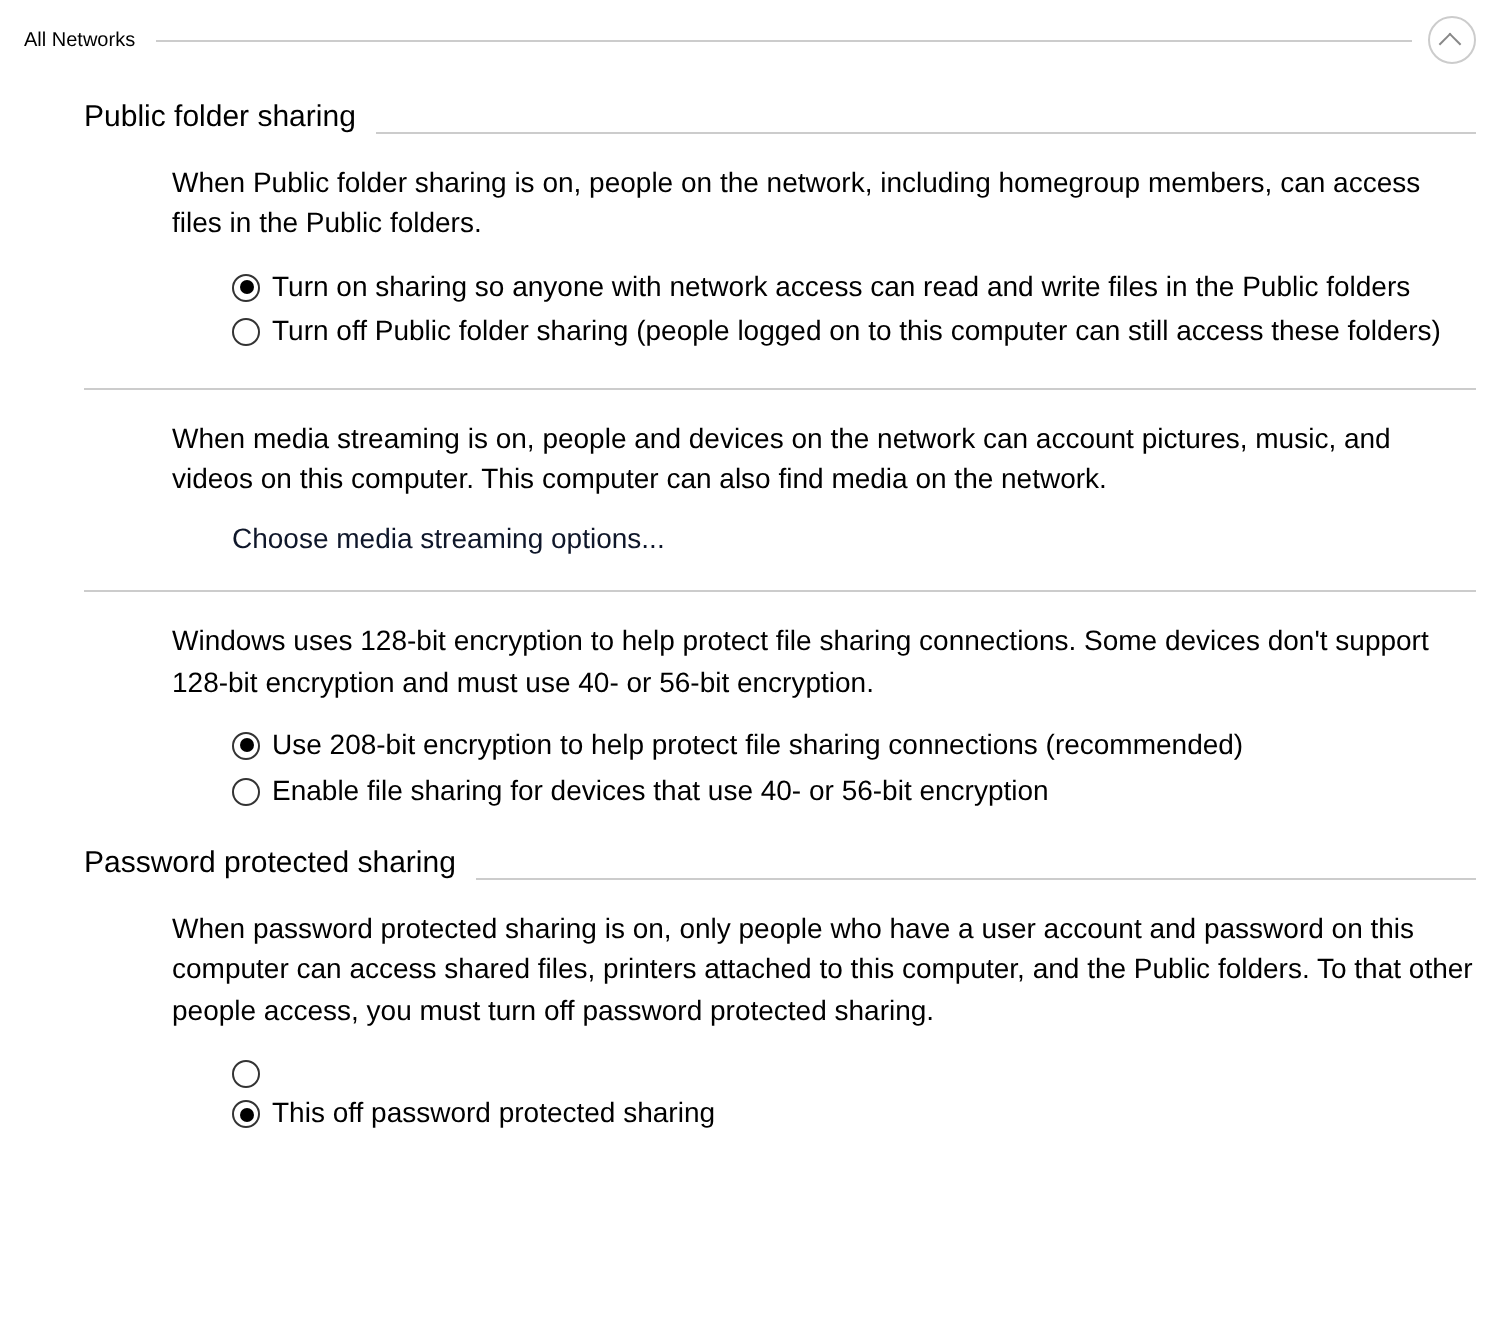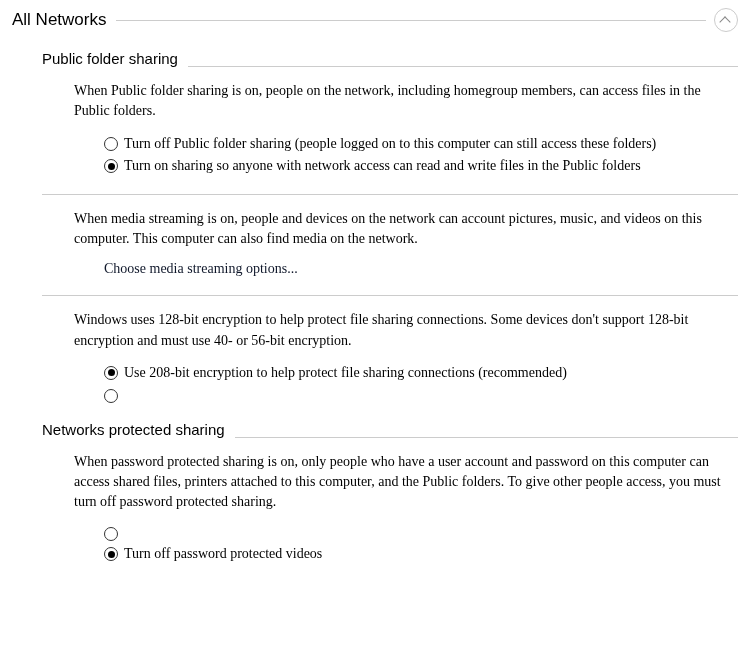--- a/index.html
+++ b/index.html
@@ -10,21 +10,21 @@
       background: #fff;
       width: 750px;
       padding: 8px 12px 20px 12px;
     }
     .main-header {
       display: flex;
       align-items: center;
       margin-bottom: 18px;
     }
     .main-header .label {
-      font-size: 17px;
+      font-size: 10px;
       padding-right: 10px;
       white-space: nowrap;
     }
     .main-header .line {
       flex: 1;
       height: 1px;
       background: #ccc;
     }
     .collapse-btn {
       width: 24px;
@@ -51,22 +51,21 @@
       font-size: 15px;
       padding-right: 10px;
       white-space: nowrap;
     }
     .section-header .line {
       flex: 1;
       height: 1px;
       background: #ccc;
     }
     .section-body {
-      margin-left: 32px;
-      font-family: Liberation Serif, serif;
+      margin-left: 44px;
     }
     .desc {
       margin-bottom: 12px;
       line-height: 1.45;
     }
     .options {
       margin-left: 30px;
     }
     .radio-row {
       display: flex;
@@ -132,27 +131,27 @@
 
 <div class="section">
   <div class="section-header">
     <span class="label">Public folder sharing</span>
     <div class="line"></div>
   </div>
   <div class="section-body">
     <div class="desc">When Public folder sharing is on, people on the network, including homegroup members, can access files in the Public folders.</div>
     <div class="options">
       <div class="radio-row">
+        <div class="radio selected"></div>
+        <div class="radio-label">Turn on sharing so anyone with network access can read and write files in the Public folders</div>
+      </div>
+      <div class="radio-row">
         <div class="radio"></div>
         <div class="radio-label">Turn off Public folder sharing (people logged on to this computer can still access these folders)</div>
       </div>
-      <div class="radio-row">
-        <div class="radio selected"></div>
-        <div class="radio-label">Turn on sharing so anyone with network access can read and write files in the Public folders</div>
-      </div>
     </div>
   </div>
 </div>
 
 <div class="section">
   <div class="section-header">
     <div class="line"></div>
   </div>
   <div class="section-body">
     <div class="desc">When media streaming is on, people and devices on the network can account pictures, music, and videos on this computer. This computer can also find media on the network.</div>
@@ -168,35 +167,36 @@
   </div>
   <div class="section-body">
     <div class="desc">Windows uses 128-bit encryption to help protect file sharing connections. Some devices don't support 128-bit encryption and must use 40- or 56-bit encryption.</div>
     <div class="options">
       <div class="radio-row">
         <div class="radio selected"></div>
         <div class="radio-label">Use 208-bit encryption to help protect file sharing connections (recommended)</div>
       </div>
       <div class="radio-row">
         <div class="radio"></div>
-      </div>
-    </div>
-  </div>
-</div>
-
-<div class="section">
-  <div class="section-header">
-    <span class="label">Networks protected sharing</span>
-    <div class="line"></div>
-  </div>
-  <div class="section-body">
-    <div class="desc">When password protected sharing is on, only people who have a user account and password on this computer can access shared files, printers attached to this computer, and the Public folders. To give other people access, you must turn off password protected sharing.</div>
+        <div class="radio-label">Enable file sharing for devices that use 40- or 56-bit encryption</div>
+      </div>
+    </div>
+  </div>
+</div>
+
+<div class="section">
+  <div class="section-header">
+    <span class="label">Password protected sharing</span>
+    <div class="line"></div>
+  </div>
+  <div class="section-body">
+    <div class="desc">When password protected sharing is on, only people who have a user account and password on this computer can access shared files, printers attached to this computer, and the Public folders. To that other people access, you must turn off password protected sharing.</div>
     <div class="options">
       <div class="radio-row">
         <div class="radio"></div>
       </div>
       <div class="radio-row">
         <div class="radio selected"></div>
-        <div class="radio-label">Turn off password protected videos</div>
+        <div class="radio-label">This off password protected sharing</div>
       </div>
     </div>
   </div>
 </div>
 
 </body></html>

